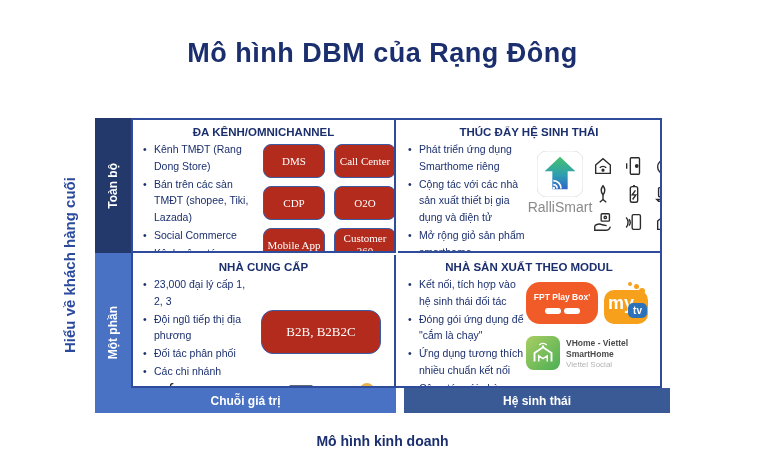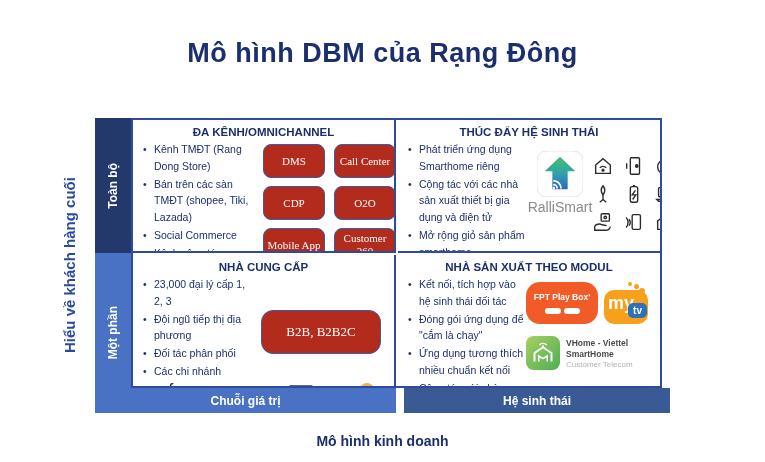--- a/index.html
+++ b/index.html
@@ -314,21 +314,21 @@
                 </defs>
               <rect width="36" height="36" rx="8" fill="url(#vg)"></rect>
               <path d="M9 27 V18 L18 12 L27 18 V27" stroke="#fff" stroke-width="2" fill="none"></path>
               <path d="M14 9.5 a6 6 0 0 1 8 0" stroke="#fff" stroke-width="1.6" fill="none"></path>
               <circle cx="18" cy="11" r="1.2" fill="#fff"></circle>
               <path d="M13.5 27 v-6 l4.5 3 l4.5 -3 v6" stroke="#fff" stroke-width="1.6" fill="none"></path>
             </svg>
             <div class="vhome-text">
               <div>VHome - Viettel</div>
               <div>SmartHome</div>
-              <div class="vhome-sub">Customer Telecom</div>
+              <div class="vhome-sub">Viettel Social</div>
             </div>
           </div>
         </div>
       </div>
     </div>
   </div>
 
   <div class="footer-bar left">Chuỗi giá trị</div>
   <div class="footer-bar right">Hệ sinh thái</div>
 </div>

